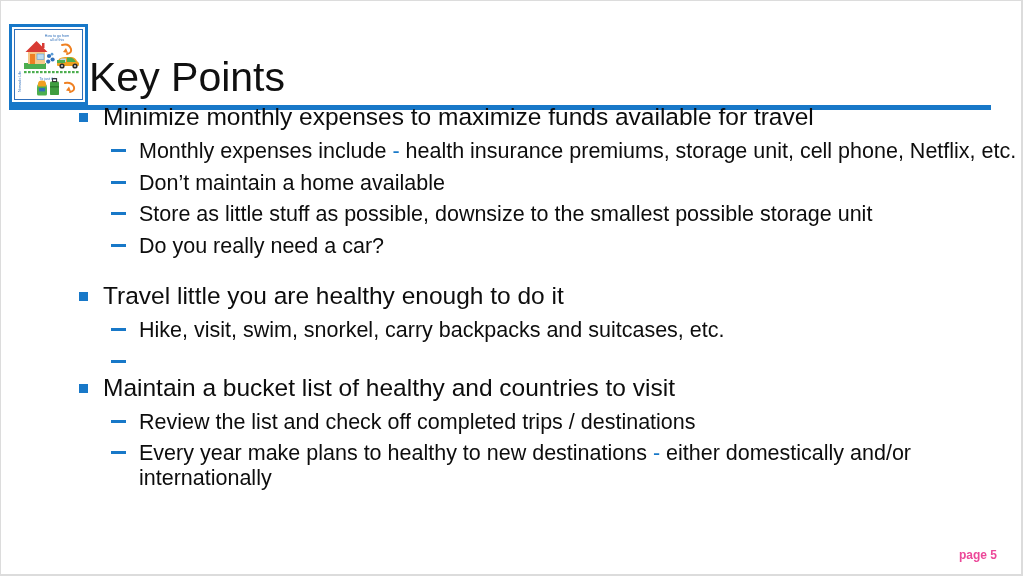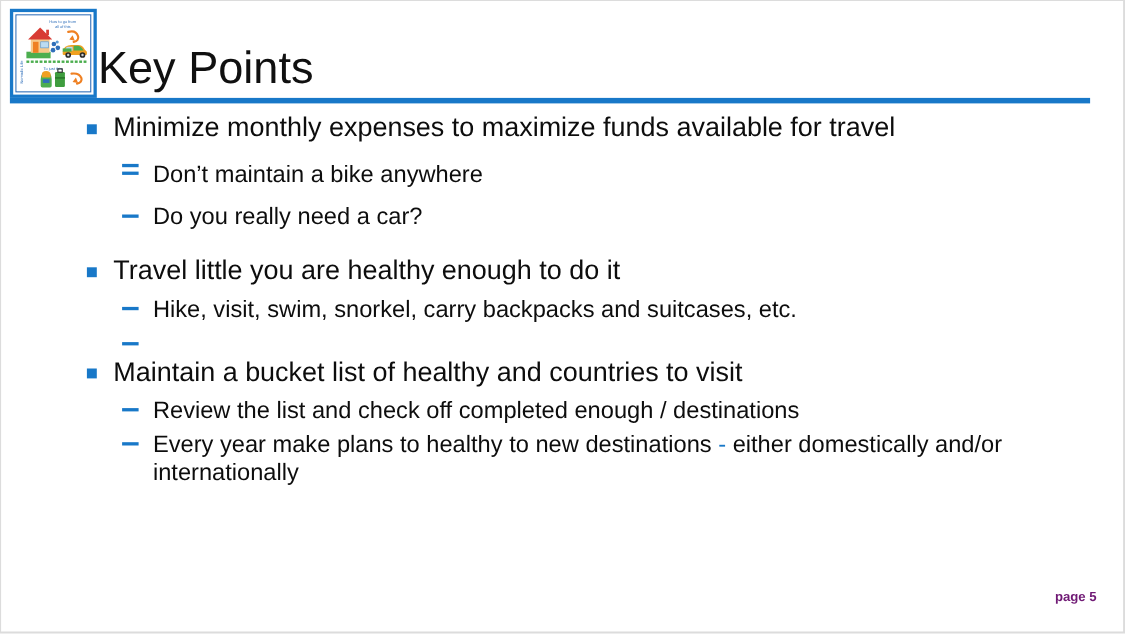--- a/index.html
+++ b/index.html
@@ -25,21 +25,21 @@
     border: 1px solid #dcdcdc;
     border-right-width: 2px;
     border-bottom-width: 2px;
     overflow: hidden;
   }
 
   
   #title-block {
     position: absolute;
     left: 0;
-    top: 0;
+    top: 16px;
     width: 1023px;
     height: 96px;
   }
 
   #logo-box {
     position: absolute;
     left: 8px;
     top: 7px;
     width: 79px;
     height: 81px;
@@ -128,24 +128,24 @@
 
   .gap-sm { height: 7px; }
   .gap-lg { height: 22px; }
 
   .accent-dash { color: #1878c8; }
 
   
   #page-number {
     position: absolute;
     right: 24px;
-    bottom: 25px;
+    bottom: 12px;
     font-size: 12px;
     font-weight: bold;
-    color: #701a75;
+    color: #ec4899;
   }
 </style>
 </head>
 <body>
 
 <div id="slide">
 
   <div id="title-block">
 
     <div id="logo-box">
@@ -227,29 +227,34 @@
   <div id="body">
 
     <div class="lvl1">
       <span class="sq"></span>
       <span class="lvl1-text">Minimize monthly expenses to maximize funds available for travel</span>
     </div>
     <div class="gap-sm"></div>
 
     <div class="lvl2">
       <span class="dash"></span>
-    </div>
-    <div class="gap-sm"></div>
-
-    <div class="lvl2">
-      <span class="dash"></span>
-      <span class="lvl2-text">Don’t maintain a bike anywhere</span>
-    </div>
-    <div class="gap-sm"></div>
-
+      <span class="lvl2-text"><span>Monthly expenses include </span><span class="accent-dash">-</span><span> health insurance premiums, storage unit, cell phone, Netflix, etc.</span></span>
+    </div>
+    <div class="gap-sm"></div>
+
+    <div class="lvl2">
+      <span class="dash"></span>
+      <span class="lvl2-text">Don’t maintain a home available</span>
+    </div>
+    <div class="gap-sm"></div>
+
+    <div class="lvl2">
+      <span class="dash"></span>
+      <span class="lvl2-text">Store as little stuff as possible, downsize to the smallest possible storage unit</span>
+    </div>
     <div class="gap-sm"></div>
 
     <div class="lvl2">
       <span class="dash"></span>
       <span class="lvl2-text">Do you really need a car?</span>
     </div>
 
     <div class="gap-lg"></div>
 
     <div class="lvl1">
@@ -271,21 +276,21 @@
     <div class="gap-lg"></div>
 
     <div class="lvl1">
       <span class="sq"></span>
       <span class="lvl1-text">Maintain a bucket list of healthy and countries to visit</span>
     </div>
     <div class="gap-sm"></div>
 
     <div class="lvl2">
       <span class="dash"></span>
-      <span class="lvl2-text">Review the list and check off completed enough / destinations</span>
+      <span class="lvl2-text">Review the list and check off completed trips / destinations</span>
     </div>
     <div class="gap-sm"></div>
 
     <div class="lvl2">
       <span class="dash"></span>
       <span class="lvl2-text"><span>Every year make plans to healthy to new destinations </span><span class="accent-dash">-</span><span> either domestically and/or internationally</span></span>
     </div>
 
   </div>
 

